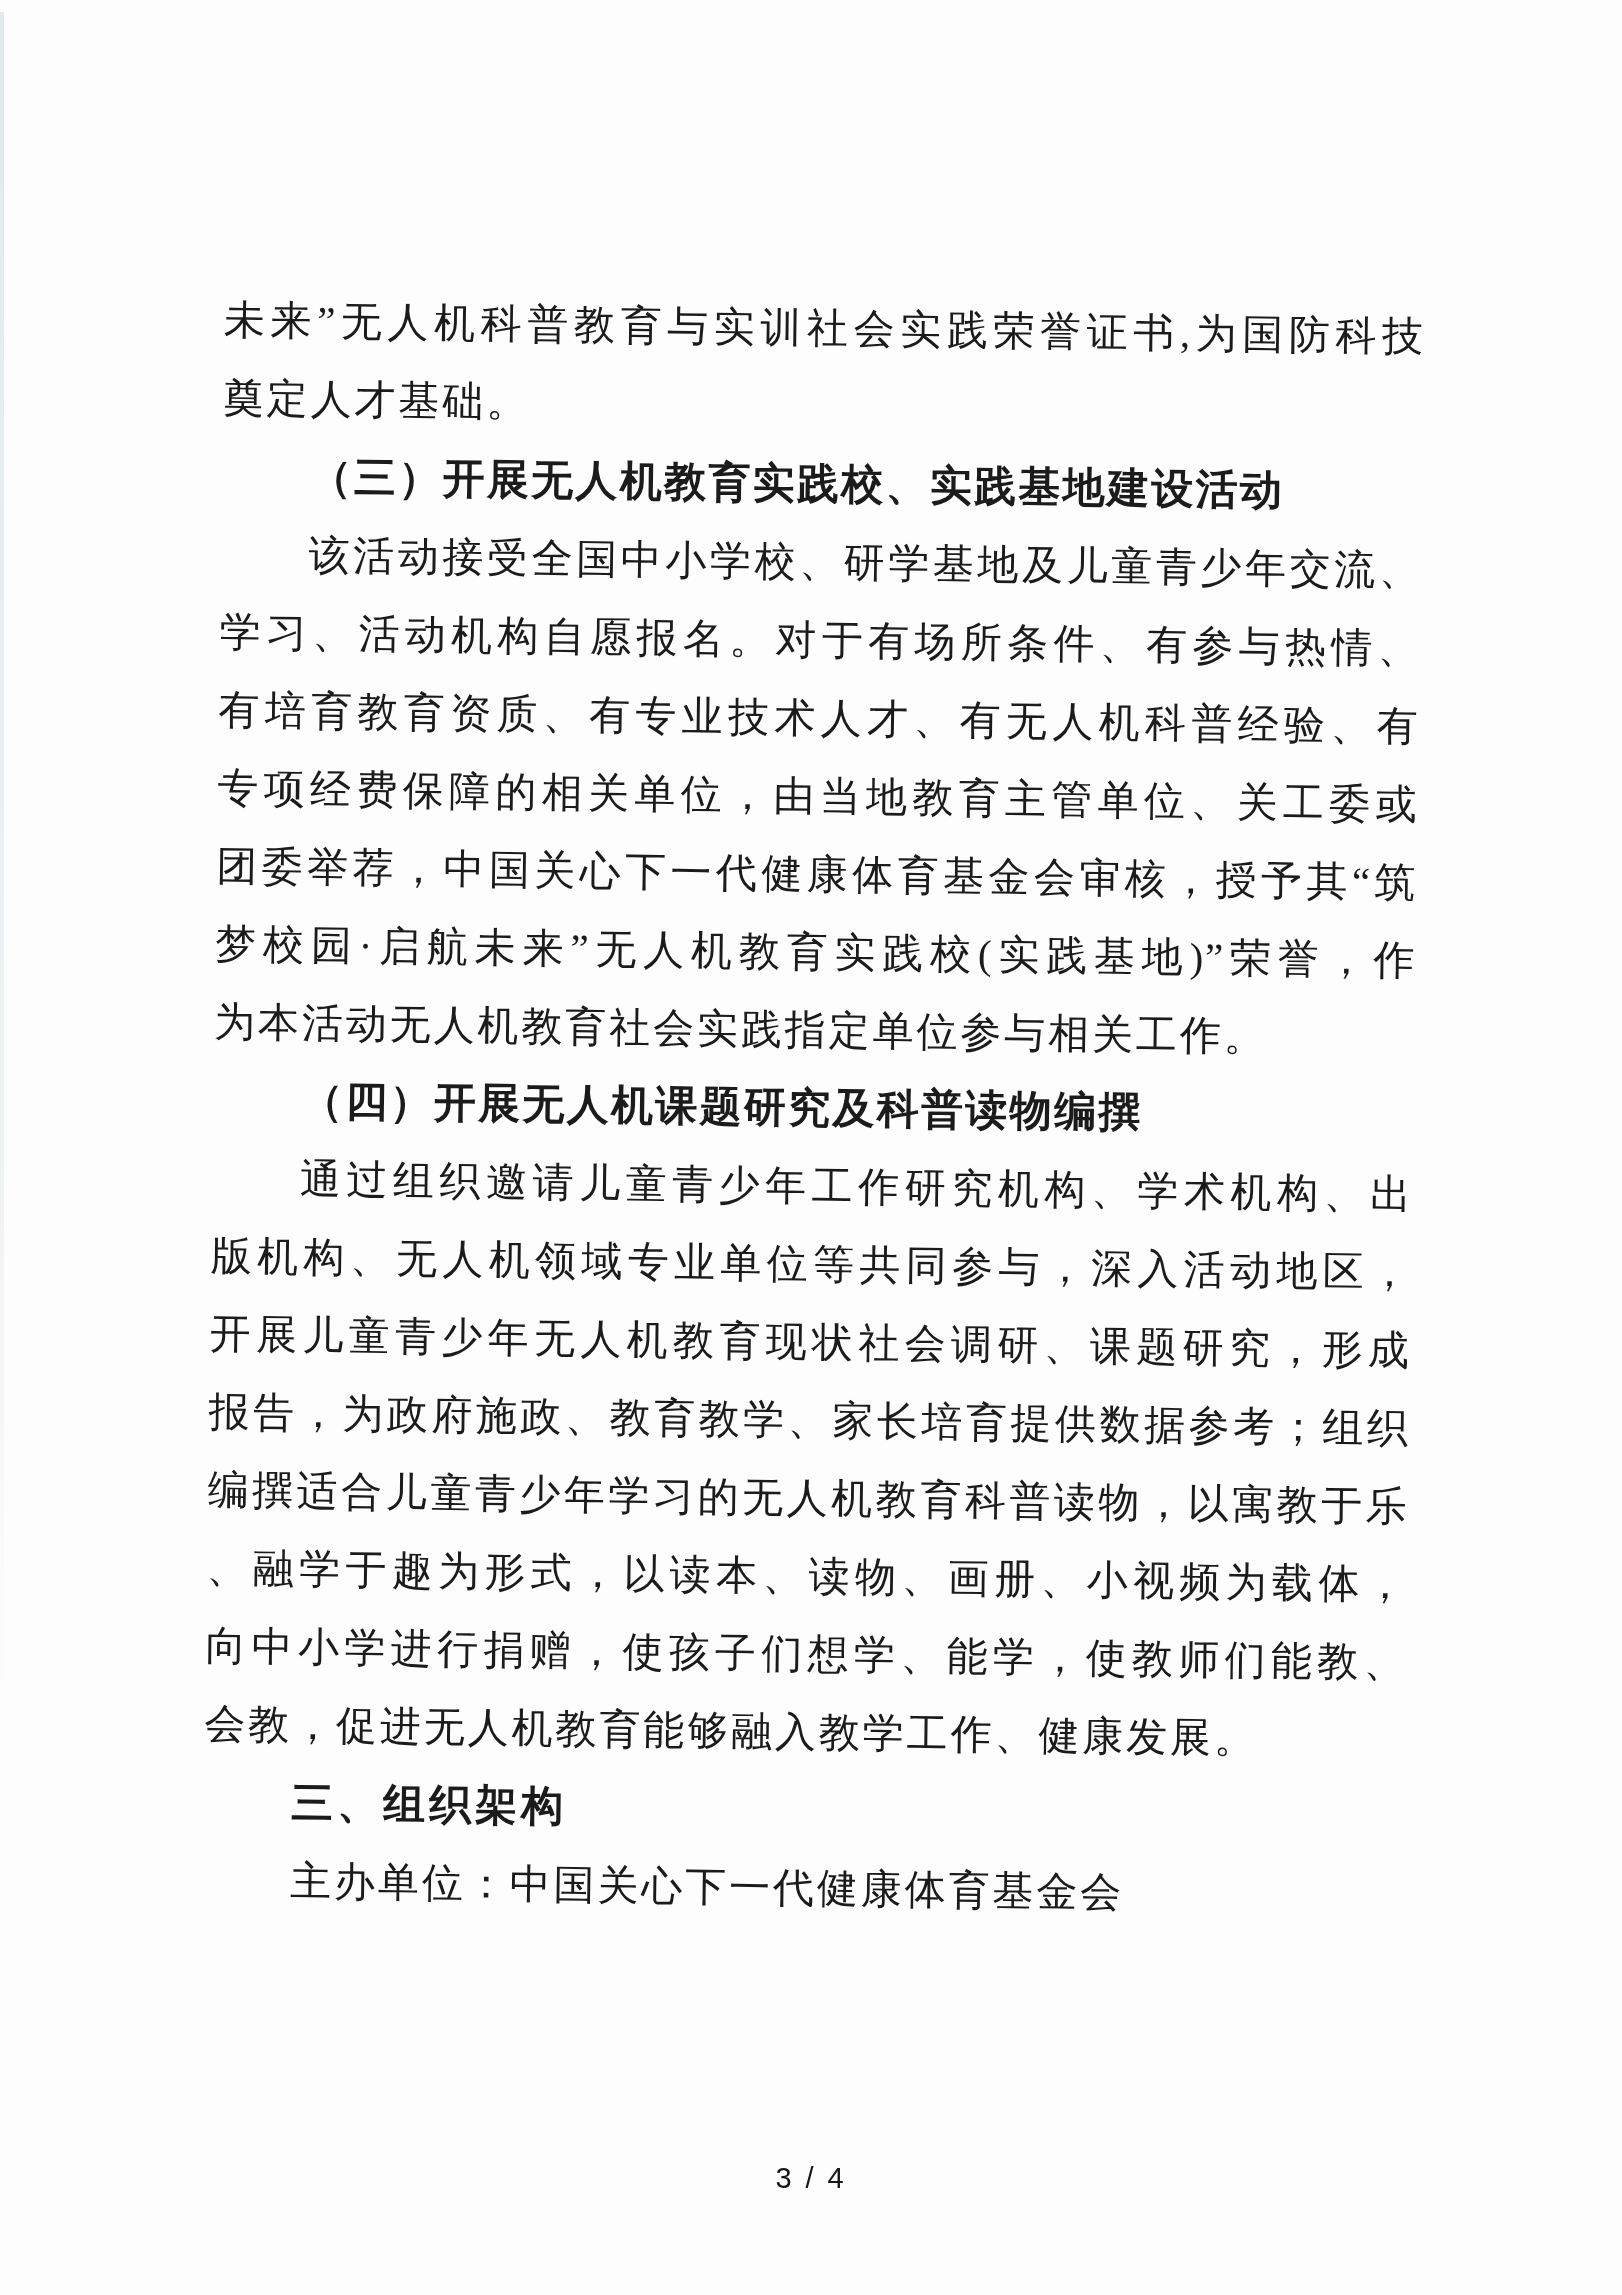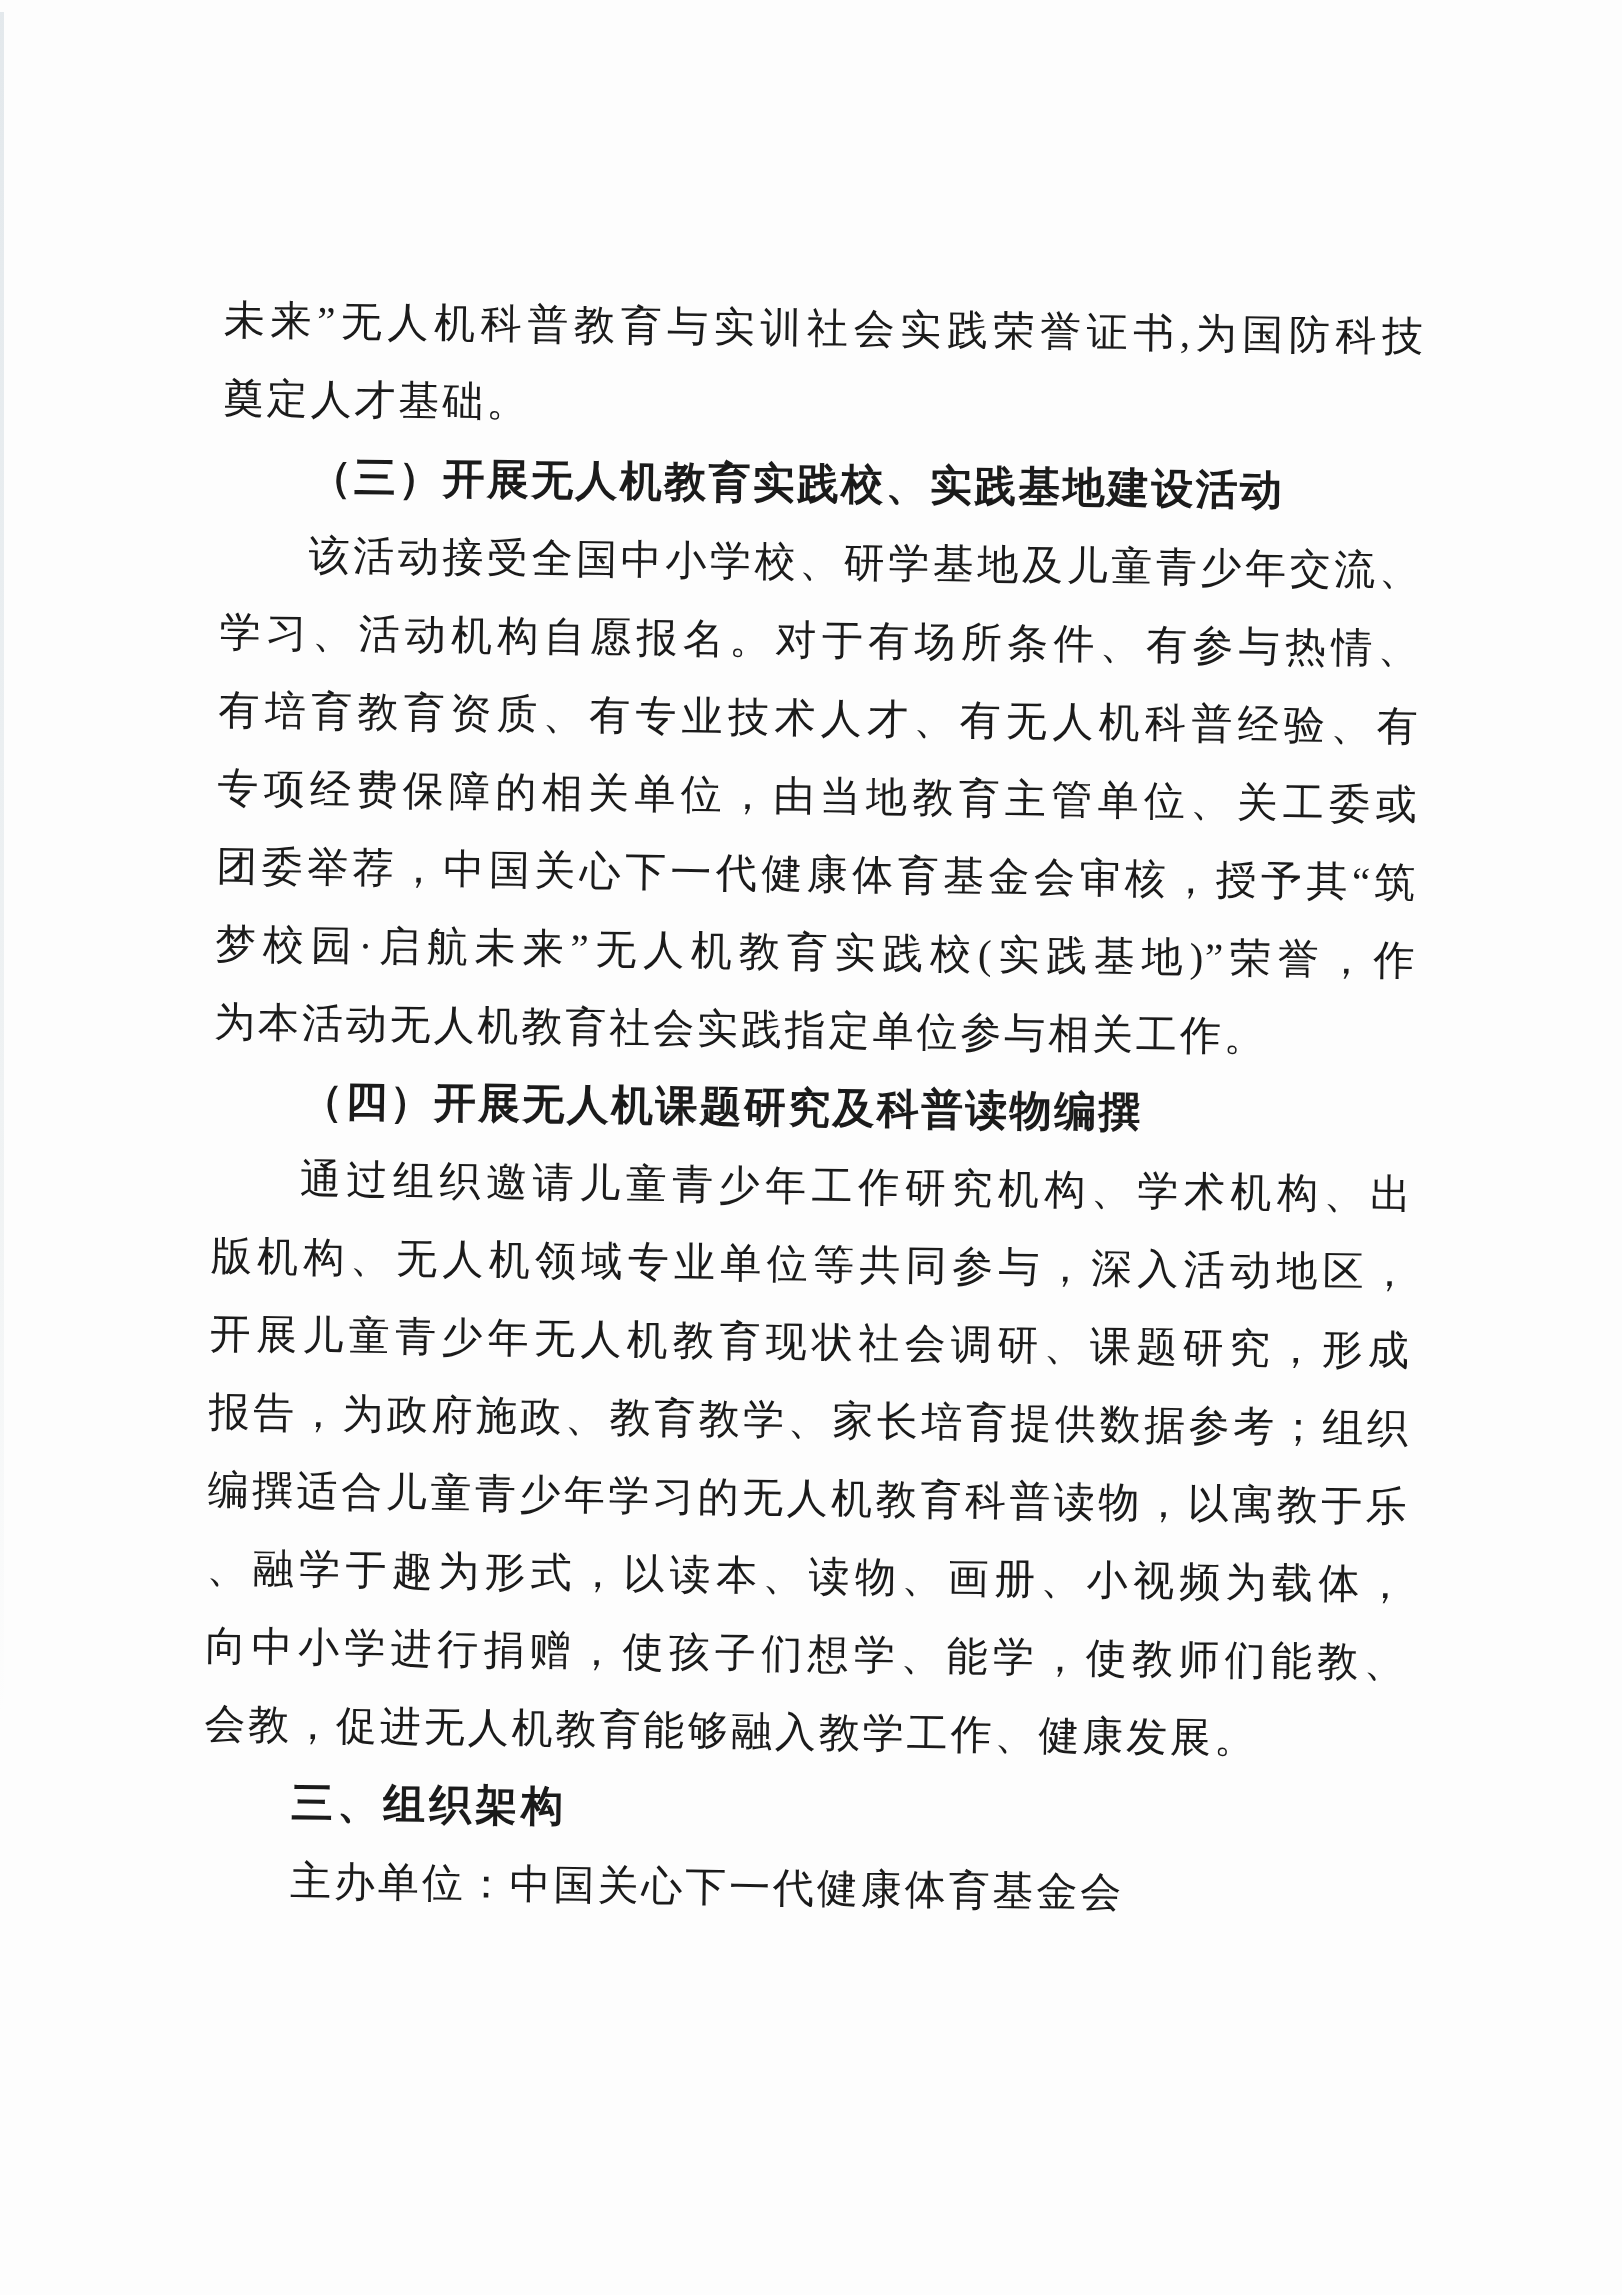--- a/index.html
+++ b/index.html
@@ -106,14 +106,15 @@
       <div class="line style-body justify">开展儿童青少年无人机教育现状社会调研、课题研究，形成</div>
       <div class="line style-body justify">报告，为政府施政、教育教学、家长培育提供数据参考；组织</div>
       <div class="line style-body justify">编撰适合儿童青少年学习的无人机教育科普读物，以寓教于乐</div>
       <div class="line style-body justify">、融学于趣为形式，以读本、读物、画册、小视频为载体，</div>
       <div class="line style-body justify">向中小学进行捐赠，使孩子们想学、能学，使教师们能教、</div>
       <div class="line style-body">会教，促进无人机教育能够融入教学工作、健康发展。</div>
       <div class="line style-section" style="padding-left: 88px;">三、组织架构</div>
       <div class="line style-body" style="padding-left: 88px;">主办单位：中国关心下一代健康体育基金会</div>
     </div>
 
+  <div class="footer">3 / 4</div>
 </div>
 
 
 </body></html>

